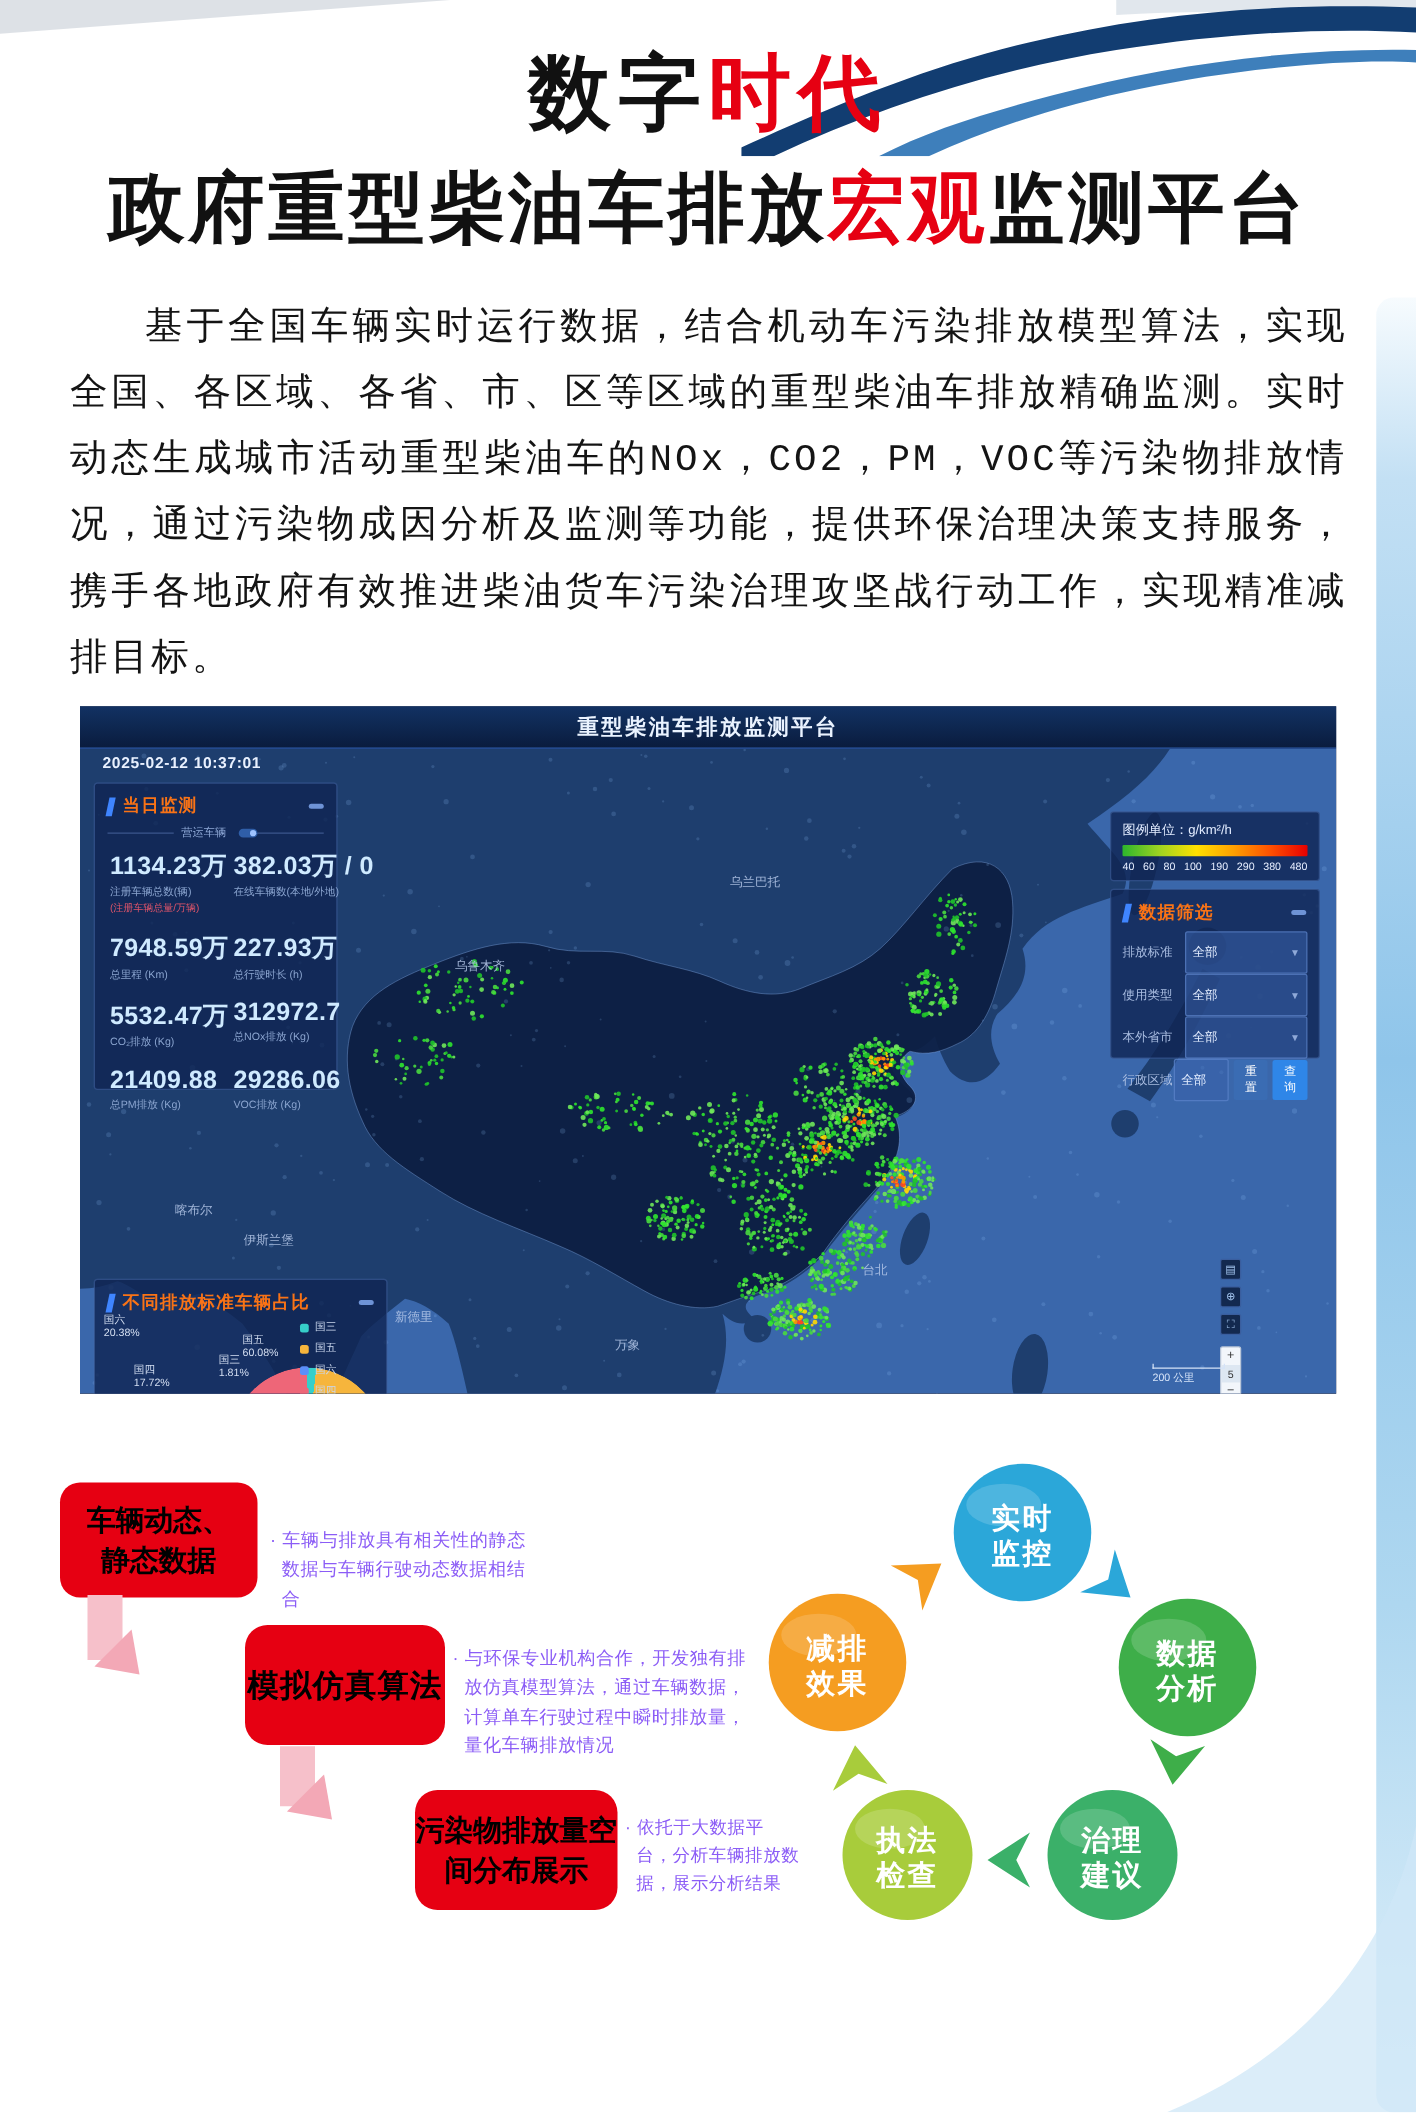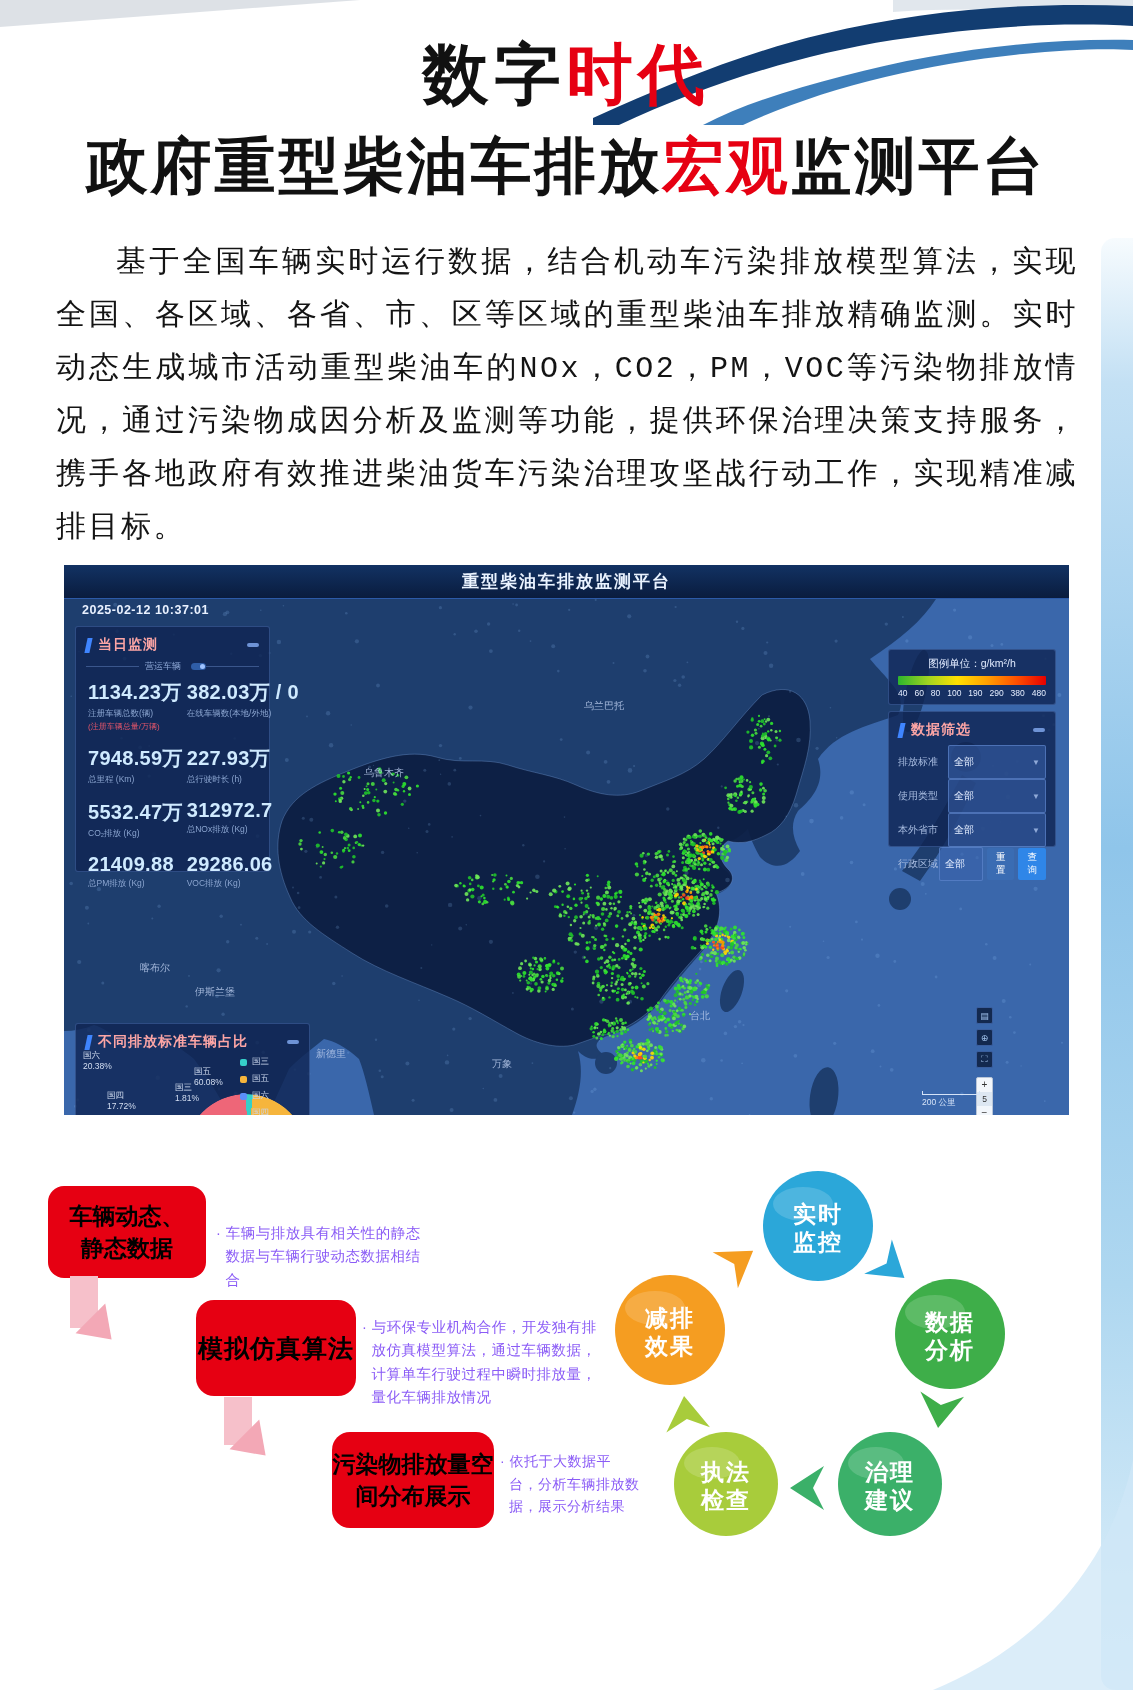--- a/index.html
+++ b/index.html
@@ -36,38 +36,38 @@
     display:flex; align-items:center; justify-content:center; }
   #dash-titlebar .t { font-size:17px; font-weight:bold; color:#eaf3ff; letter-spacing:2px; }
   #dash-content { position:absolute; left:0; top:34px; width:1005px; height:516px; overflow:hidden; }
   #map-svg { position:absolute; left:0; top:0; width:1005px; height:516px; }
 
   .map-label { position:absolute; font-size:10px; color:#b7c9ea; opacity:.85; white-space:nowrap; }
 
   .panel { position:absolute; background:rgba(15,36,82,.8); border:1px solid rgba(95,135,205,.38); border-radius:3px; }
   .panel-hd { display:flex; align-items:center; gap:7px; padding:9px 10px 6px 10px; }
   .panel-hd .bar { width:5px; height:15px; background:#3f85ff; transform:skewX(-12deg); }
-  .panel-hd .name { font-size:14px; font-weight:bold; color:#fca5a5; letter-spacing:1px; }
+  .panel-hd .name { font-size:14px; font-weight:bold; color:#f97316; letter-spacing:1px; }
   .panel-hd .mini { margin-left:auto; width:12px; height:4px; background:#6e93d6; border-radius:2px; }
 
   #timestamp { position:absolute; left:18px; top:4px; font-size:12.5px; font-weight:bold; color:#e9f1ff; letter-spacing:.5px; }
 
   #daily-panel { left:11px; top:27px; width:195px; height:246px; }
   .subtab { display:flex; align-items:center; margin:0 10px 2px 10px; color:#8ea8d6; font-size:9px; }
   .subtab::before,.subtab::after { content:""; flex:1; border-top:1px solid rgba(120,155,220,.4); }
   .subtab .txt { padding:0 6px; }
   .subtab .sw { width:15px; height:7px; background:#2f5ea8; border-radius:4px; position:relative; margin-left:4px; }
   .subtab .sw::after { content:""; position:absolute; right:1px; top:1px; width:5px; height:5px; border-radius:50%; background:#9fc3ff; }
   .stats { display:grid; grid-template-columns:1fr 1fr; padding:4px 10px 0 12px; column-gap:4px; }
   .stat { margin-bottom:13px; }
   .stat .v { font-size:20px; font-weight:bold; color:#cfeaff; letter-spacing:.3px; white-space:nowrap; }
   .stat .l { font-size:8.5px; color:#8aa4cf; margin-top:2px; white-space:nowrap; }
   .stat .n { font-size:8px; color:#e2556a; margin-top:1px; white-space:nowrap; }
 
-  #legend-box { left:824px; top:50px; width:168px; height:56px; padding:7px 9px;text-align:center; }
+  #legend-box { left:824px; top:50px; width:168px; height:56px; padding:7px 9px; }
   #legend-box .unit { font-size:10.5px; color:#e2ecff; }
   #legend-box .grad { height:9px; margin-top:5px; border-radius:1px;
     background:linear-gradient(90deg,#2db52d,#9ed321,#ffe000,#ffa000,#ff5000,#e60000); }
   #legend-box .ticks { display:flex; justify-content:space-between; margin-top:3px; }
   #legend-box .ticks span { font-size:8.5px; color:#e6eeff; }
 
   #filter-panel { left:824px; top:112px; width:168px; height:136px; }
   .frow { display:flex; align-items:center; padding:0 9px; margin-top:0; }
   .frow .fl { width:50px; font-size:10px; color:#a8bce0; white-space:nowrap; }
   .fsel { flex:1; display:flex; align-items:center; height:34px;
@@ -2089,21 +2089,21 @@
             <circle cx="602.4" cy="293.1" r="1.4" fill="#6fe75a" opacity="0.9"></circle>
             <circle cx="624.6" cy="269.7" r="1.2" fill="#49d93f" opacity="0.9"></circle>
           </g>
       </svg>
 
       <span class="map-label" style="left:520px; top:100px;">乌兰巴托</span>
       <span class="map-label" style="left:300px; top:167px;">乌鲁木齐</span>
       <span class="map-label" style="left:76px;  top:362px;">喀布尔</span>
       <span class="map-label" style="left:131px; top:386px;">伊斯兰堡</span>
       <span class="map-label" style="left:252px; top:448px;">新德里</span>
-      <span class="map-label" style="left:428px; top:458px;">万象</span>
+      <span class="map-label" style="left:428px; top:470px;">万象</span>
       <span class="map-label" style="left:626px; top:410px;">台北</span>
 
       <div id="timestamp">2025-02-12 10:37:01</div>
 
       <div id="daily-panel" class="panel">
         <div class="panel-hd">
           <span class="bar"></span>
           <span class="name">当日监测</span>
           <span class="mini"></span>
         </div>

